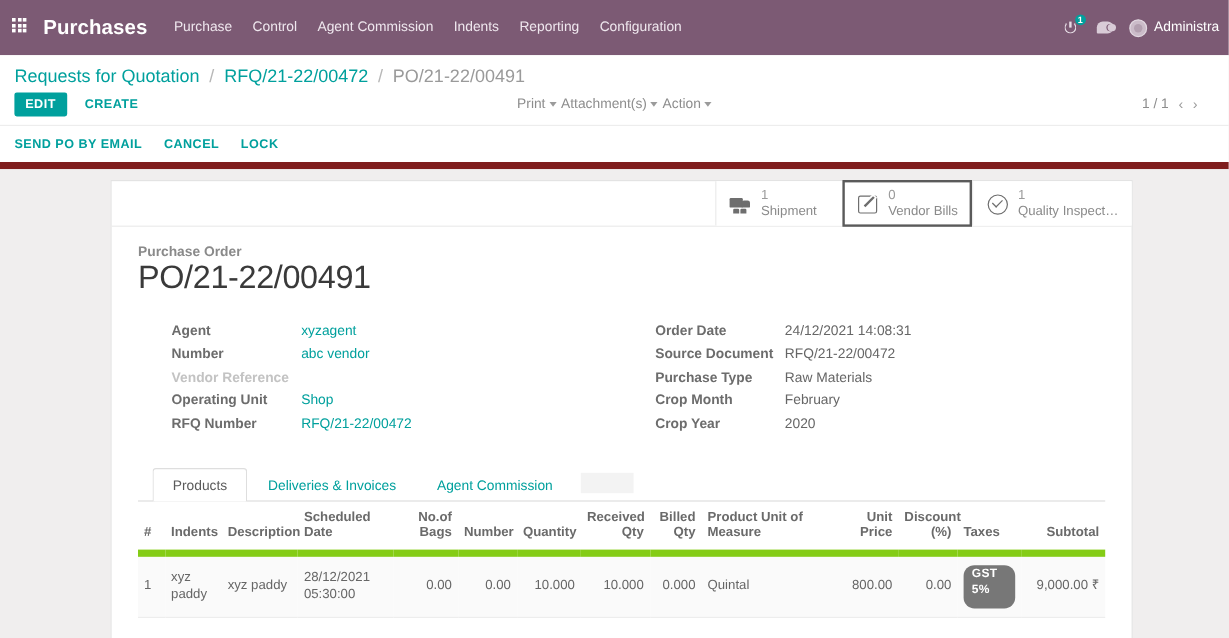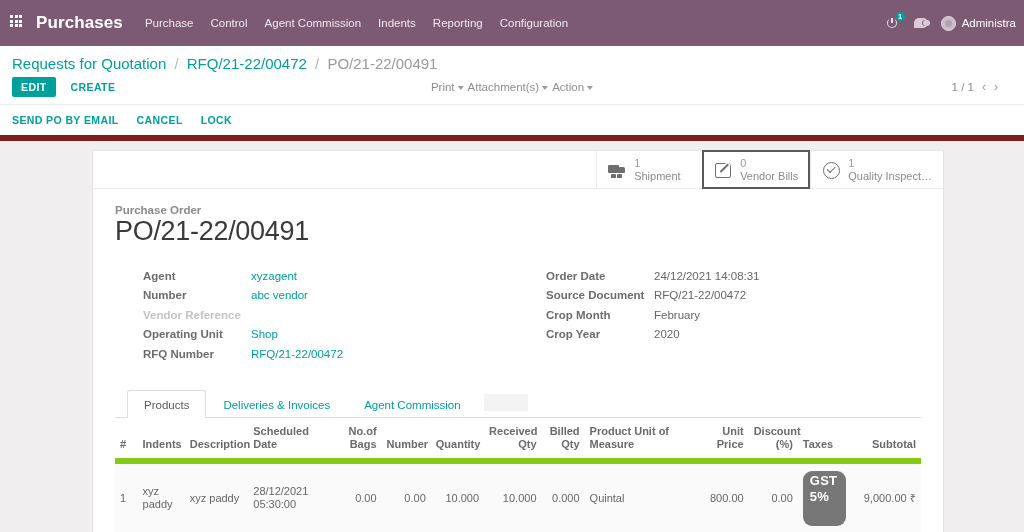--- a/index.html
+++ b/index.html
@@ -429,24 +429,24 @@
     vertical-align: middle;
     line-height: 1.25;
     background: #fafafa;
   }
   table.o-list tr.empty td { height: 26px; padding: 0; border-bottom: 1px solid #ededed; }
   table.o-list tr.empty.white td { background: #ffffff; }
   .tax-pill {
     display: inline-block;
     background: #777777;
     color: #ffffff;
-    font-size: 13px;
+    font-size: 10px;
     font-weight: bold;
     border-radius: 9px;
-    padding: 2px 7px 20px 7px;
+    padding: 2px 7px 9px 7px;
     letter-spacing: 0.2px;
   }
 </style>
 </head>
 <body>
 
 <div class="navbar">
   <div class="apps-icon">
     <i></i>
       <i></i>
@@ -579,20 +579,24 @@
         </div>
 
         <div class="form-col right">
           <div class="frow">
             <div class="flabel">Order Date</div>
             <div class="fval">24/12/2021 14:08:31</div>
           </div>
           <div class="frow">
             <div class="flabel">Source Document</div>
             <div class="fval">RFQ/21-22/00472</div>
+          </div>
+          <div class="frow">
+            <div class="flabel">Purchase Type</div>
+            <div class="fval">Raw Materials</div>
           </div>
           <div class="frow">
             <div class="flabel">Crop Month</div>
             <div class="fval">February</div>
           </div>
           <div class="frow">
             <div class="flabel">Crop Year</div>
             <div class="fval">2020</div>
           </div>
         </div>

